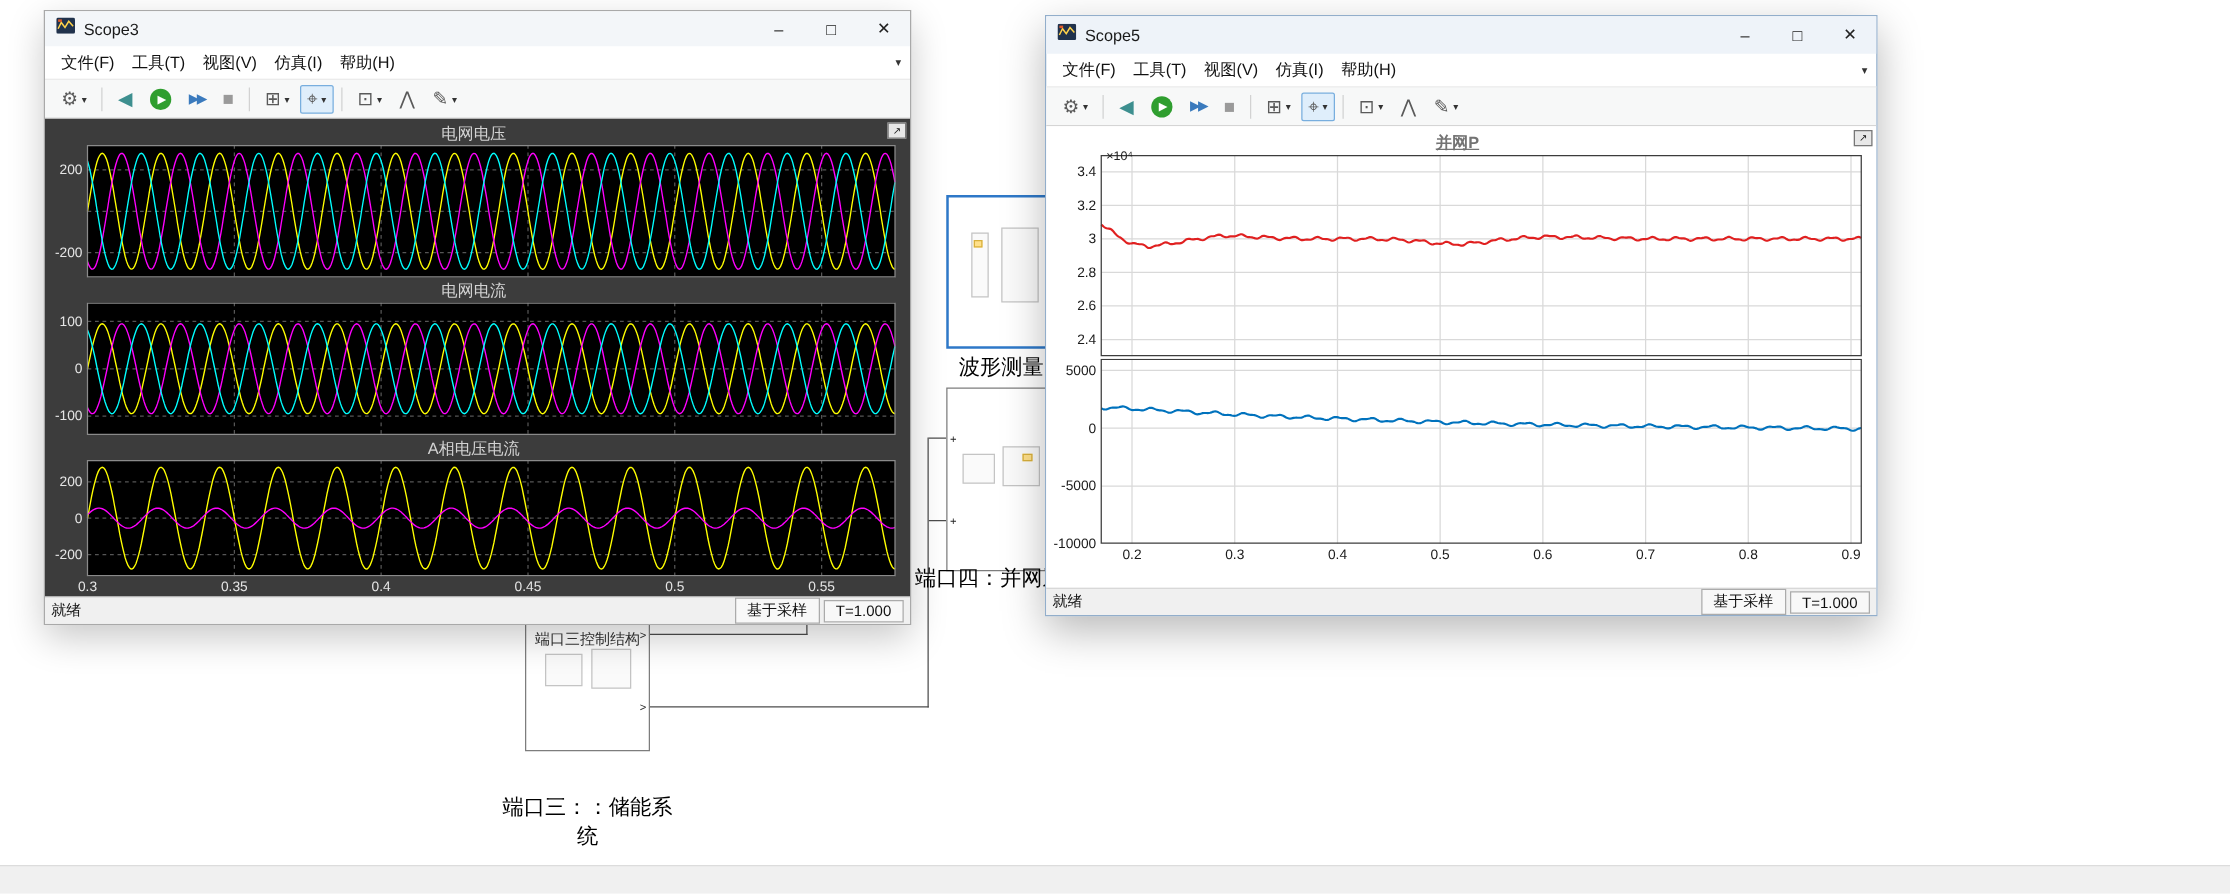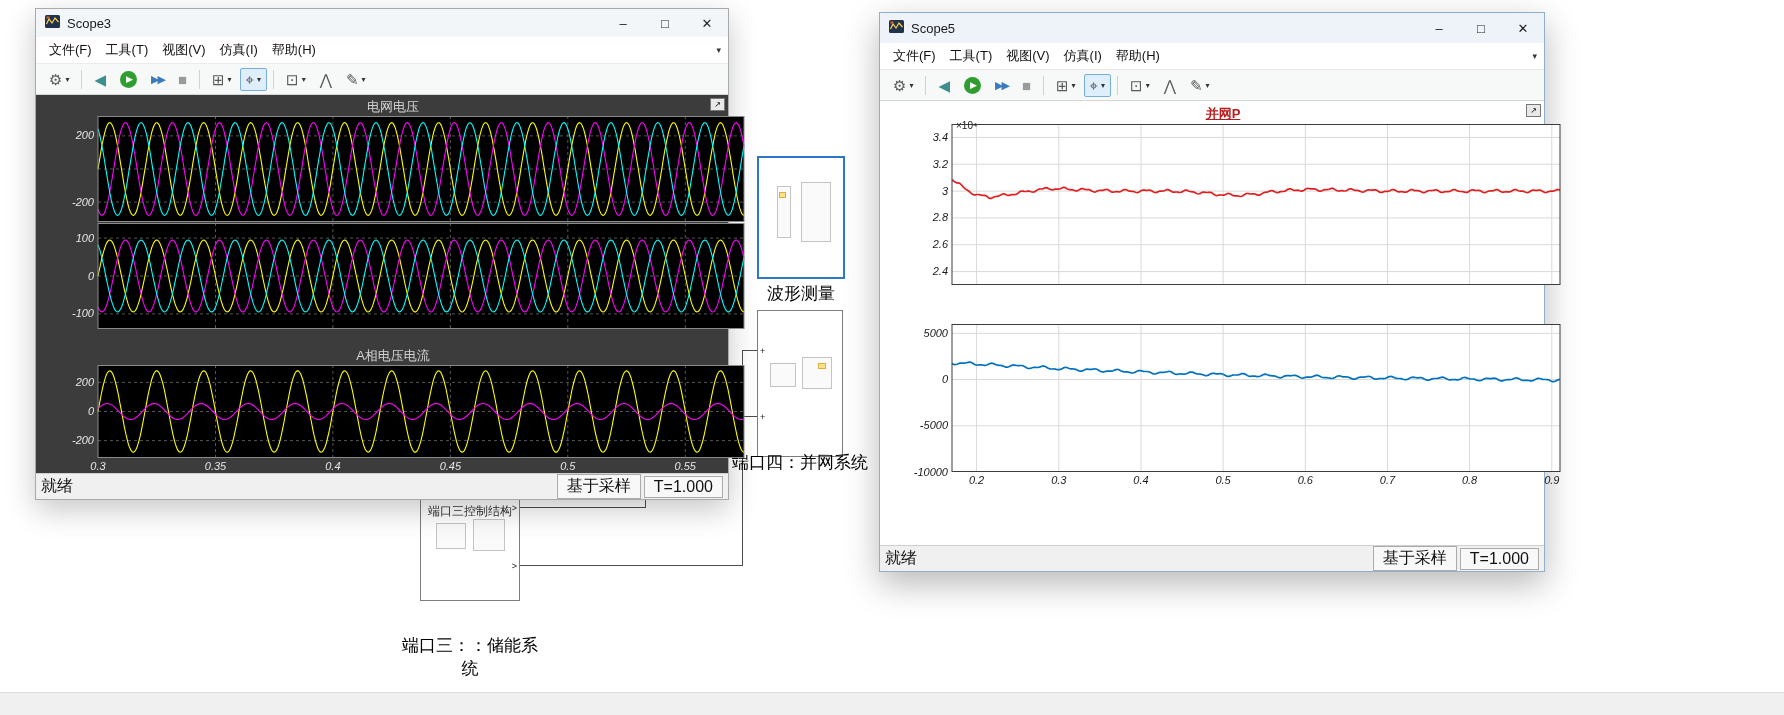--- a/index.html
+++ b/index.html
@@ -16,21 +16,21 @@
   .deco { position:absolute; border:1px solid #c4c4c4; background:#fafafa; }
   .deco.y { background:#ffe08a; border-color:#d8b03c; }
   .port-mark { position:absolute; font-size:9px; color:#222; line-height:8px; }
   #bottom-strip { position:absolute; left:0; top:692px; width:1784px; height:23px;
                   background:#f0f0f0; border-top:1px solid #dcdcdc; }
 
   
   .window { position:absolute; display:flex; flex-direction:column; background:#fff; }
   #scope3 { left:35px; top:8px; width:694px; height:492px; border:1px solid #a9a9a9;
             box-shadow:0 10px 28px rgba(0,0,0,.22); z-index:5; }
-  #scope5 { left:879px; top:12px; width:666px; height:560px; border:1px solid #92aecb;
+  #scope5 { left:836px; top:12px; width:666px; height:481px; border:1px solid #92aecb;
             box-shadow:0 12px 32px rgba(0,0,0,.28); z-index:6; }
 
   .titlebar { flex:0 0 28px; display:flex; align-items:center; gap:7px; padding-left:9px; background:#f3f6f9; }
   #scope5 .titlebar { flex-basis:30px; background:#eef3f9; }
   .win-title { font-size:13px; color:#1a1a1a; }
   .win-controls { margin-left:auto; align-self:stretch; display:flex; }
   .win-btn { width:42px; display:flex; align-items:center; justify-content:center; font-size:13px; color:#222; }
 
   .menubar { flex:0 0 26px; display:flex; align-items:center; padding:0 6px; font-size:13px; color:#111; position:relative; }
   .menu-item { padding:3px 7px; }
@@ -45,31 +45,31 @@
   .tb-item.active { background:#dfeefb; border-color:#78aede; }
   .tb-item.run .glyph { width:17px; height:17px; background:#2f9e2f; color:#fff; border-radius:50%;
                         font-size:9px; display:flex; align-items:center; justify-content:center; padding-left:2px; }
   .caret { font-size:8px; color:#333; margin-left:3px; }
   .tb-sep { width:1px; height:19px; background:#d2d2d2; margin:0 5px; }
 
   .scope-canvas { flex:1 1 auto; position:relative; display:flex; flex-direction:column;
                   padding:3px 10px 1px 4px; min-height:0; }
   .scope-canvas.dark { background:#3c3c3c; }
   .scope-canvas.light { background:#ffffff; }
-  .subplot { flex:1 1 0; display:flex; flex-direction:column; position:relative; min-height:0;margin-left:28px; }
+  .subplot { flex:1 1 0; display:flex; flex-direction:column; position:relative; min-height:0; }
   .sp-title { flex:0 0 18px; text-align:center; font-size:13px; line-height:18px; }
   .dark .sp-title { color:#d2d2d2; }
-  .light .sp-title { color:#b91c1c; font-weight:700; flex-basis:20px; line-height:20px;text-decoration:underline; }
-  .sp-plot { flex:1 1 auto; min-height:0;font-style:italic; }
+  .light .sp-title { color:#737373; font-weight:700; flex-basis:20px; line-height:20px;text-decoration:underline; }
+  .sp-plot { flex:1 1 auto; min-height:0; }
   .exp-label { position:absolute; left:44px; top:16px; font-size:10px; color:#222; }
   .axes-btn { position:absolute; top:3px; right:3px; width:15px; height:13px; background:#e8e8e8;
               border:1px solid #777; color:#111; font-size:8px; line-height:11px; text-align:center; z-index:2; }
 
   .statusbar { flex:0 0 22px; display:flex; align-items:center; background:#f0f0f0;
-               border-top:1px solid #cfcfcf; font-size:16px; color:#111; padding:0 5px; gap:3px; }
+               border-top:1px solid #cfcfcf; font-size:12px; color:#111; padding:0 5px; gap:3px; }
   .statusbar .spacer { flex:1; }
   .status-box { border:1px solid #ababab; background:#f8f8f8; padding:1px 9px; }
 </style>
 </head>
 <body>
 
 <div id="model-layer">
   <div class="wire" style="left:645px; top:470px; width:1px; height:38px;"></div>
   <div class="wire" style="left:520px; top:507px; width:126px; height:1px;"></div>
   <div class="wire" style="left:742px; top:350px; width:1px; height:216px;"></div>
@@ -182,20 +182,21 @@
             <line x1="30" y1="86.1" x2="676" y2="86.1" stroke="#565656" stroke-width="1" stroke-dasharray="3 3"></line>
             <path d="M30.0 53.0L31.1 46.3L32.2 39.8L33.2 33.6L34.3 27.7L35.4 22.4L36.5 17.7L37.5 13.8L38.6 10.6L39.7 8.4L40.8 7.0L41.8 6.6L42.9 7.2L44.0 8.7L45.1 11.1L46.2 14.4L47.2 18.5L48.3 23.3L49.4 28.8L50.5 34.7L51.5 41.0L52.6 47.5L53.7 54.2L54.8 60.9L55.8 67.3L56.9 73.5L58.0 79.3L59.1 84.5L60.1 89.0L61.2 92.9L62.3 95.8L63.4 97.9L64.5 99.1L65.5 99.3L66.6 98.6L67.7 96.9L68.8 94.3L69.8 90.9L70.9 86.6L72.0 81.7L73.1 76.2L74.1 70.2L75.2 63.8L76.3 57.2L77.4 50.6L78.5 44.0L79.5 37.5L80.6 31.4L81.7 25.7L82.8 20.6L83.8 16.2L84.9 12.5L86.0 9.7L87.1 7.8L88.1 6.8L89.2 6.7L90.3 7.6L91.4 9.5L92.4 12.2L93.5 15.8L94.6 20.2L95.7 25.3L96.8 30.9L97.8 36.9L98.9 43.4L100.0 50.0L101.1 56.6L102.1 63.2L103.2 69.6L104.3 75.7L105.4 81.2L106.4 86.2L107.5 90.5L108.6 94.0L109.7 96.7L110.7 98.5L111.8 99.3L112.9 99.2L114.0 98.1L115.1 96.1L116.1 93.2L117.2 89.4L118.3 84.9L119.4 79.8L120.4 74.1L121.5 67.9L122.6 61.5L123.7 54.8L124.7 48.2L125.8 41.6L126.9 35.3L128.0 29.3L129.1 23.8L130.1 18.9L131.2 14.8L132.3 11.4L133.4 8.9L134.4 7.3L135.5 6.6L136.6 6.9L137.7 8.2L138.7 10.4L139.8 13.5L140.9 17.3L142.0 22.0L143.0 27.2L144.1 33.0L145.2 39.2L146.3 45.7L147.4 52.4L148.4 59.1L149.5 65.6L150.6 71.9L151.7 77.7L152.7 83.1L153.8 87.9L154.9 91.9L156.0 95.1L157.0 97.5L158.1 98.9L159.2 99.4L160.3 98.9L161.4 97.5L162.4 95.1L163.5 91.9L164.6 87.9L165.7 83.1L166.7 77.7L167.8 71.9L168.9 65.6L170.0 59.1L171.0 52.4L172.1 45.7L173.2 39.2L174.3 33.0L175.3 27.2L176.4 22.0L177.5 17.3L178.6 13.5L179.7 10.4L180.7 8.2L181.8 6.9L182.9 6.6L184.0 7.3L185.0 8.9L186.1 11.4L187.2 14.8L188.3 18.9L189.3 23.8L190.4 29.3L191.5 35.3L192.6 41.6L193.7 48.2L194.7 54.8L195.8 61.5L196.9 67.9L198.0 74.1L199.0 79.8L200.1 84.9L201.2 89.4L202.3 93.2L203.3 96.1L204.4 98.1L205.5 99.2L206.6 99.3L207.7 98.5L208.7 96.7L209.8 94.0L210.9 90.5L212.0 86.2L213.0 81.2L214.1 75.7L215.2 69.6L216.3 63.2L217.3 56.6L218.4 50.0L219.5 43.4L220.6 36.9L221.6 30.9L222.7 25.3L223.8 20.2L224.9 15.8L226.0 12.2L227.0 9.5L228.1 7.6L229.2 6.7L230.3 6.8L231.3 7.8L232.4 9.7L233.5 12.5L234.6 16.2L235.6 20.6L236.7 25.7L237.8 31.4L238.9 37.5L239.9 44.0L241.0 50.6L242.1 57.2L243.2 63.8L244.3 70.2L245.3 76.2L246.4 81.7L247.5 86.6L248.6 90.9L249.6 94.3L250.7 96.9L251.8 98.6L252.9 99.3L253.9 99.1L255.0 97.9L256.1 95.8L257.2 92.9L258.3 89.0L259.3 84.5L260.4 79.3L261.5 73.5L262.6 67.3L263.6 60.9L264.7 54.2L265.8 47.5L266.9 41.0L267.9 34.7L269.0 28.8L270.1 23.3L271.2 18.5L272.3 14.4L273.3 11.1L274.4 8.7L275.5 7.2L276.6 6.6L277.6 7.0L278.7 8.4L279.8 10.6L280.9 13.8L281.9 17.7L283.0 22.4L284.1 27.7L285.2 33.6L286.2 39.8L287.3 46.3L288.4 53.0L289.5 59.7L290.6 66.2L291.6 72.4L292.7 78.3L293.8 83.6L294.9 88.3L295.9 92.2L297.0 95.4L298.1 97.6L299.2 99.0L300.2 99.4L301.3 98.8L302.4 97.3L303.5 94.9L304.6 91.6L305.6 87.5L306.7 82.7L307.8 77.2L308.9 71.3L309.9 65.0L311.0 58.5L312.1 51.8L313.2 45.1L314.2 38.7L315.3 32.5L316.4 26.7L317.5 21.5L318.5 17.0L319.6 13.1L320.7 10.2L321.8 8.1L322.9 6.9L323.9 6.7L325.0 7.4L326.1 9.1L327.2 11.7L328.2 15.1L329.3 19.4L330.4 24.3L331.5 29.8L332.5 35.8L333.6 42.2L334.7 48.8L335.8 55.4L336.8 62.0L337.9 68.5L339.0 74.6L340.1 80.3L341.2 85.4L342.2 89.8L343.3 93.5L344.4 96.3L345.5 98.2L346.5 99.2L347.6 99.3L348.7 98.4L349.8 96.5L350.8 93.8L351.9 90.2L353.0 85.8L354.1 80.7L355.2 75.1L356.2 69.1L357.3 62.6L358.4 56.0L359.5 49.4L360.5 42.8L361.6 36.4L362.7 30.3L363.8 24.8L364.8 19.8L365.9 15.5L367.0 12.0L368.1 9.3L369.2 7.5L370.2 6.7L371.3 6.8L372.4 7.9L373.5 9.9L374.5 12.8L375.6 16.6L376.7 21.1L377.8 26.2L378.8 31.9L379.9 38.1L381.0 44.5L382.1 51.2L383.1 57.8L384.2 64.4L385.3 70.7L386.4 76.7L387.5 82.2L388.5 87.1L389.6 91.2L390.7 94.6L391.8 97.1L392.8 98.7L393.9 99.4L395.0 99.1L396.1 97.8L397.1 95.6L398.2 92.5L399.3 88.7L400.4 84.0L401.5 78.8L402.5 73.0L403.6 66.8L404.7 60.3L405.8 53.6L406.8 46.9L407.9 40.4L409.0 34.1L410.1 28.3L411.1 22.9L412.2 18.1L413.3 14.1L414.4 10.9L415.4 8.5L416.5 7.1L417.6 6.6L418.7 7.1L419.8 8.5L420.8 10.9L421.9 14.1L423.0 18.1L424.1 22.9L425.1 28.3L426.2 34.1L427.3 40.4L428.4 46.9L429.4 53.6L430.5 60.3L431.6 66.8L432.7 73.0L433.7 78.8L434.8 84.0L435.9 88.7L437.0 92.5L438.1 95.6L439.1 97.8L440.2 99.1L441.3 99.4L442.4 98.7L443.4 97.1L444.5 94.6L445.6 91.2L446.7 87.1L447.7 82.2L448.8 76.7L449.9 70.7L451.0 64.4L452.1 57.8L453.1 51.2L454.2 44.5L455.3 38.1L456.4 31.9L457.4 26.2L458.5 21.1L459.6 16.6L460.7 12.8L461.7 9.9L462.8 7.9L463.9 6.8L465.0 6.7L466.1 7.5L467.1 9.3L468.2 12.0L469.3 15.5L470.4 19.8L471.4 24.8L472.5 30.3L473.6 36.4L474.7 42.8L475.7 49.4L476.8 56.0L477.9 62.6L479.0 69.1L480.0 75.1L481.1 80.7L482.2 85.8L483.3 90.2L484.4 93.8L485.4 96.5L486.5 98.4L487.6 99.3L488.7 99.2L489.7 98.2L490.8 96.3L491.9 93.5L493.0 89.8L494.0 85.4L495.1 80.3L496.2 74.6L497.3 68.5L498.3 62.0L499.4 55.4L500.5 48.8L501.6 42.2L502.7 35.8L503.7 29.8L504.8 24.3L505.9 19.4L507.0 15.1L508.0 11.7L509.1 9.1L510.2 7.4L511.3 6.7L512.3 6.9L513.4 8.1L514.5 10.2L515.6 13.1L516.7 17.0L517.7 21.5L518.8 26.7L519.9 32.5L521.0 38.7L522.0 45.1L523.1 51.8L524.2 58.5L525.3 65.0L526.3 71.3L527.4 77.2L528.5 82.7L529.6 87.5L530.6 91.6L531.7 94.9L532.8 97.3L533.9 98.8L535.0 99.4L536.0 99.0L537.1 97.6L538.2 95.4L539.3 92.2L540.3 88.3L541.4 83.6L542.5 78.3L543.6 72.4L544.6 66.2L545.7 59.7L546.8 53.0L547.9 46.3L549.0 39.8L550.0 33.6L551.1 27.7L552.2 22.4L553.3 17.7L554.3 13.8L555.4 10.6L556.5 8.4L557.6 7.0L558.6 6.6L559.7 7.2L560.8 8.7L561.9 11.1L563.0 14.4L564.0 18.5L565.1 23.3L566.2 28.8L567.3 34.7L568.3 41.0L569.4 47.5L570.5 54.2L571.6 60.9L572.6 67.3L573.7 73.5L574.8 79.3L575.9 84.5L576.9 89.0L578.0 92.9L579.1 95.8L580.2 97.9L581.3 99.1L582.3 99.3L583.4 98.6L584.5 96.9L585.6 94.3L586.6 90.9L587.7 86.6L588.8 81.7L589.9 76.2L590.9 70.2L592.0 63.8L593.1 57.2L594.2 50.6L595.2 44.0L596.3 37.5L597.4 31.4L598.5 25.7L599.6 20.6L600.6 16.2L601.7 12.5L602.8 9.7L603.9 7.8L604.9 6.8L606.0 6.7L607.1 7.6L608.2 9.5L609.2 12.2L610.3 15.8L611.4 20.2L612.5 25.3L613.6 30.9L614.6 36.9L615.7 43.4L616.8 50.0L617.9 56.6L618.9 63.2L620.0 69.6L621.1 75.7L622.2 81.2L623.2 86.2L624.3 90.5L625.4 94.0L626.5 96.7L627.5 98.5L628.6 99.3L629.7 99.2L630.8 98.1L631.9 96.1L632.9 93.2L634.0 89.4L635.1 84.9L636.2 79.8L637.2 74.1L638.3 67.9L639.4 61.5L640.5 54.8L641.5 48.2L642.6 41.6L643.7 35.3L644.8 29.3L645.9 23.8L646.9 18.9L648.0 14.8L649.1 11.4L650.2 8.9L651.2 7.3L652.3 6.6L653.4 6.9L654.5 8.2L655.5 10.4L656.6 13.5L657.7 17.3L658.8 22.0L659.9 27.2L660.9 33.0L662.0 39.2L663.1 45.7L664.2 52.4L665.2 59.1L666.3 65.6L667.4 71.9L668.5 77.7L669.5 83.1L670.6 87.9L671.7 91.9L672.8 95.1L673.8 97.5L674.9 98.9L676.0 99.4" fill="none" stroke="#ffff00" stroke-width="1.1"></path>
             <path d="M30.0 93.2L31.1 96.1L32.2 98.1L33.2 99.2L34.3 99.3L35.4 98.5L36.5 96.7L37.5 94.0L38.6 90.5L39.7 86.2L40.8 81.2L41.8 75.7L42.9 69.6L44.0 63.2L45.1 56.6L46.2 50.0L47.2 43.4L48.3 36.9L49.4 30.9L50.5 25.3L51.5 20.2L52.6 15.8L53.7 12.2L54.8 9.5L55.8 7.6L56.9 6.7L58.0 6.8L59.1 7.8L60.1 9.7L61.2 12.5L62.3 16.2L63.4 20.6L64.5 25.7L65.5 31.4L66.6 37.5L67.7 44.0L68.8 50.6L69.8 57.2L70.9 63.8L72.0 70.2L73.1 76.2L74.1 81.7L75.2 86.6L76.3 90.9L77.4 94.3L78.5 96.9L79.5 98.6L80.6 99.3L81.7 99.1L82.8 97.9L83.8 95.8L84.9 92.9L86.0 89.0L87.1 84.5L88.1 79.3L89.2 73.5L90.3 67.3L91.4 60.9L92.4 54.2L93.5 47.5L94.6 41.0L95.7 34.7L96.8 28.8L97.8 23.3L98.9 18.5L100.0 14.4L101.1 11.1L102.1 8.7L103.2 7.2L104.3 6.6L105.4 7.0L106.4 8.4L107.5 10.6L108.6 13.8L109.7 17.7L110.7 22.4L111.8 27.7L112.9 33.6L114.0 39.8L115.1 46.3L116.1 53.0L117.2 59.7L118.3 66.2L119.4 72.4L120.4 78.3L121.5 83.6L122.6 88.3L123.7 92.2L124.7 95.4L125.8 97.6L126.9 99.0L128.0 99.4L129.1 98.8L130.1 97.3L131.2 94.9L132.3 91.6L133.4 87.5L134.4 82.7L135.5 77.2L136.6 71.3L137.7 65.0L138.7 58.5L139.8 51.8L140.9 45.1L142.0 38.7L143.0 32.5L144.1 26.7L145.2 21.5L146.3 17.0L147.4 13.1L148.4 10.2L149.5 8.1L150.6 6.9L151.7 6.7L152.7 7.4L153.8 9.1L154.9 11.7L156.0 15.1L157.0 19.4L158.1 24.3L159.2 29.8L160.3 35.8L161.4 42.2L162.4 48.8L163.5 55.4L164.6 62.0L165.7 68.5L166.7 74.6L167.8 80.3L168.9 85.4L170.0 89.8L171.0 93.5L172.1 96.3L173.2 98.2L174.3 99.2L175.3 99.3L176.4 98.4L177.5 96.5L178.6 93.8L179.7 90.2L180.7 85.8L181.8 80.7L182.9 75.1L184.0 69.1L185.0 62.6L186.1 56.0L187.2 49.4L188.3 42.8L189.3 36.4L190.4 30.3L191.5 24.8L192.6 19.8L193.7 15.5L194.7 12.0L195.8 9.3L196.9 7.5L198.0 6.7L199.0 6.8L200.1 7.9L201.2 9.9L202.3 12.8L203.3 16.6L204.4 21.1L205.5 26.2L206.6 31.9L207.7 38.1L208.7 44.5L209.8 51.2L210.9 57.8L212.0 64.4L213.0 70.7L214.1 76.7L215.2 82.2L216.3 87.1L217.3 91.2L218.4 94.6L219.5 97.1L220.6 98.7L221.6 99.4L222.7 99.1L223.8 97.8L224.9 95.6L226.0 92.5L227.0 88.7L228.1 84.0L229.2 78.8L230.3 73.0L231.3 66.8L232.4 60.3L233.5 53.6L234.6 46.9L235.6 40.4L236.7 34.1L237.8 28.3L238.9 22.9L239.9 18.1L241.0 14.1L242.1 10.9L243.2 8.5L244.3 7.1L245.3 6.6L246.4 7.1L247.5 8.5L248.6 10.9L249.6 14.1L250.7 18.1L251.8 22.9L252.9 28.3L253.9 34.1L255.0 40.4L256.1 46.9L257.2 53.6L258.3 60.3L259.3 66.8L260.4 73.0L261.5 78.8L262.6 84.0L263.6 88.7L264.7 92.5L265.8 95.6L266.9 97.8L267.9 99.1L269.0 99.4L270.1 98.7L271.2 97.1L272.3 94.6L273.3 91.2L274.4 87.1L275.5 82.2L276.6 76.7L277.6 70.7L278.7 64.4L279.8 57.8L280.9 51.2L281.9 44.5L283.0 38.1L284.1 31.9L285.2 26.2L286.2 21.1L287.3 16.6L288.4 12.8L289.5 9.9L290.6 7.9L291.6 6.8L292.7 6.7L293.8 7.5L294.9 9.3L295.9 12.0L297.0 15.5L298.1 19.8L299.2 24.8L300.2 30.3L301.3 36.4L302.4 42.8L303.5 49.4L304.6 56.0L305.6 62.6L306.7 69.1L307.8 75.1L308.9 80.7L309.9 85.8L311.0 90.2L312.1 93.8L313.2 96.5L314.2 98.4L315.3 99.3L316.4 99.2L317.5 98.2L318.5 96.3L319.6 93.5L320.7 89.8L321.8 85.4L322.9 80.3L323.9 74.6L325.0 68.5L326.1 62.0L327.2 55.4L328.2 48.8L329.3 42.2L330.4 35.8L331.5 29.8L332.5 24.3L333.6 19.4L334.7 15.1L335.8 11.7L336.8 9.1L337.9 7.4L339.0 6.7L340.1 6.9L341.2 8.1L342.2 10.2L343.3 13.1L344.4 17.0L345.5 21.5L346.5 26.7L347.6 32.5L348.7 38.7L349.8 45.1L350.8 51.8L351.9 58.5L353.0 65.0L354.1 71.3L355.2 77.2L356.2 82.7L357.3 87.5L358.4 91.6L359.5 94.9L360.5 97.3L361.6 98.8L362.7 99.4L363.8 99.0L364.8 97.6L365.9 95.4L367.0 92.2L368.1 88.3L369.2 83.6L370.2 78.3L371.3 72.4L372.4 66.2L373.5 59.7L374.5 53.0L375.6 46.3L376.7 39.8L377.8 33.6L378.8 27.7L379.9 22.4L381.0 17.7L382.1 13.8L383.1 10.6L384.2 8.4L385.3 7.0L386.4 6.6L387.5 7.2L388.5 8.7L389.6 11.1L390.7 14.4L391.8 18.5L392.8 23.3L393.9 28.8L395.0 34.7L396.1 41.0L397.1 47.5L398.2 54.2L399.3 60.9L400.4 67.3L401.5 73.5L402.5 79.3L403.6 84.5L404.7 89.0L405.8 92.9L406.8 95.8L407.9 97.9L409.0 99.1L410.1 99.3L411.1 98.6L412.2 96.9L413.3 94.3L414.4 90.9L415.4 86.6L416.5 81.7L417.6 76.2L418.7 70.2L419.8 63.8L420.8 57.2L421.9 50.6L423.0 44.0L424.1 37.5L425.1 31.4L426.2 25.7L427.3 20.6L428.4 16.2L429.4 12.5L430.5 9.7L431.6 7.8L432.7 6.8L433.7 6.7L434.8 7.6L435.9 9.5L437.0 12.2L438.1 15.8L439.1 20.2L440.2 25.3L441.3 30.9L442.4 36.9L443.4 43.4L444.5 50.0L445.6 56.6L446.7 63.2L447.7 69.6L448.8 75.7L449.9 81.2L451.0 86.2L452.1 90.5L453.1 94.0L454.2 96.7L455.3 98.5L456.4 99.3L457.4 99.2L458.5 98.1L459.6 96.1L460.7 93.2L461.7 89.4L462.8 84.9L463.9 79.8L465.0 74.1L466.1 67.9L467.1 61.5L468.2 54.8L469.3 48.2L470.4 41.6L471.4 35.3L472.5 29.3L473.6 23.8L474.7 18.9L475.7 14.8L476.8 11.4L477.9 8.9L479.0 7.3L480.0 6.6L481.1 6.9L482.2 8.2L483.3 10.4L484.4 13.5L485.4 17.3L486.5 22.0L487.6 27.2L488.7 33.0L489.7 39.2L490.8 45.7L491.9 52.4L493.0 59.1L494.0 65.6L495.1 71.9L496.2 77.7L497.3 83.1L498.3 87.9L499.4 91.9L500.5 95.1L501.6 97.5L502.7 98.9L503.7 99.4L504.8 98.9L505.9 97.5L507.0 95.1L508.0 91.9L509.1 87.9L510.2 83.1L511.3 77.7L512.3 71.9L513.4 65.6L514.5 59.1L515.6 52.4L516.7 45.7L517.7 39.2L518.8 33.0L519.9 27.2L521.0 22.0L522.0 17.3L523.1 13.5L524.2 10.4L525.3 8.2L526.3 6.9L527.4 6.6L528.5 7.3L529.6 8.9L530.6 11.4L531.7 14.8L532.8 18.9L533.9 23.8L535.0 29.3L536.0 35.3L537.1 41.6L538.2 48.2L539.3 54.8L540.3 61.5L541.4 67.9L542.5 74.1L543.6 79.8L544.6 84.9L545.7 89.4L546.8 93.2L547.9 96.1L549.0 98.1L550.0 99.2L551.1 99.3L552.2 98.5L553.3 96.7L554.3 94.0L555.4 90.5L556.5 86.2L557.6 81.2L558.6 75.7L559.7 69.6L560.8 63.2L561.9 56.6L563.0 50.0L564.0 43.4L565.1 36.9L566.2 30.9L567.3 25.3L568.3 20.2L569.4 15.8L570.5 12.2L571.6 9.5L572.6 7.6L573.7 6.7L574.8 6.8L575.9 7.8L576.9 9.7L578.0 12.5L579.1 16.2L580.2 20.6L581.3 25.7L582.3 31.4L583.4 37.5L584.5 44.0L585.6 50.6L586.6 57.2L587.7 63.8L588.8 70.2L589.9 76.2L590.9 81.7L592.0 86.6L593.1 90.9L594.2 94.3L595.2 96.9L596.3 98.6L597.4 99.3L598.5 99.1L599.6 97.9L600.6 95.8L601.7 92.9L602.8 89.0L603.9 84.5L604.9 79.3L606.0 73.5L607.1 67.3L608.2 60.9L609.2 54.2L610.3 47.5L611.4 41.0L612.5 34.7L613.6 28.8L614.6 23.3L615.7 18.5L616.8 14.4L617.9 11.1L618.9 8.7L620.0 7.2L621.1 6.6L622.2 7.0L623.2 8.4L624.3 10.6L625.4 13.8L626.5 17.7L627.5 22.4L628.6 27.7L629.7 33.6L630.8 39.8L631.9 46.3L632.9 53.0L634.0 59.7L635.1 66.2L636.2 72.4L637.2 78.3L638.3 83.6L639.4 88.3L640.5 92.2L641.5 95.4L642.6 97.6L643.7 99.0L644.8 99.4L645.9 98.8L646.9 97.3L648.0 94.9L649.1 91.6L650.2 87.5L651.2 82.7L652.3 77.2L653.4 71.3L654.5 65.0L655.5 58.5L656.6 51.8L657.7 45.1L658.8 38.7L659.9 32.5L660.9 26.7L662.0 21.5L663.1 17.0L664.2 13.1L665.2 10.2L666.3 8.1L667.4 6.9L668.5 6.7L669.5 7.4L670.6 9.1L671.7 11.7L672.8 15.1L673.8 19.4L674.9 24.3L676.0 29.8" fill="none" stroke="#ff00ff" stroke-width="1.1"></path>
             <path d="M30.0 12.8L31.1 16.6L32.2 21.1L33.2 26.2L34.3 31.9L35.4 38.1L36.5 44.5L37.5 51.2L38.6 57.8L39.7 64.4L40.8 70.7L41.8 76.7L42.9 82.2L44.0 87.1L45.1 91.2L46.2 94.6L47.2 97.1L48.3 98.7L49.4 99.4L50.5 99.1L51.5 97.8L52.6 95.6L53.7 92.5L54.8 88.7L55.8 84.0L56.9 78.8L58.0 73.0L59.1 66.8L60.1 60.3L61.2 53.6L62.3 46.9L63.4 40.4L64.5 34.1L65.5 28.3L66.6 22.9L67.7 18.1L68.8 14.1L69.8 10.9L70.9 8.5L72.0 7.1L73.1 6.6L74.1 7.1L75.2 8.5L76.3 10.9L77.4 14.1L78.5 18.1L79.5 22.9L80.6 28.3L81.7 34.1L82.8 40.4L83.8 46.9L84.9 53.6L86.0 60.3L87.1 66.8L88.1 73.0L89.2 78.8L90.3 84.0L91.4 88.7L92.4 92.5L93.5 95.6L94.6 97.8L95.7 99.1L96.8 99.4L97.8 98.7L98.9 97.1L100.0 94.6L101.1 91.2L102.1 87.1L103.2 82.2L104.3 76.7L105.4 70.7L106.4 64.4L107.5 57.8L108.6 51.2L109.7 44.5L110.7 38.1L111.8 31.9L112.9 26.2L114.0 21.1L115.1 16.6L116.1 12.8L117.2 9.9L118.3 7.9L119.4 6.8L120.4 6.7L121.5 7.5L122.6 9.3L123.7 12.0L124.7 15.5L125.8 19.8L126.9 24.8L128.0 30.3L129.1 36.4L130.1 42.8L131.2 49.4L132.3 56.0L133.4 62.6L134.4 69.1L135.5 75.1L136.6 80.7L137.7 85.8L138.7 90.2L139.8 93.8L140.9 96.5L142.0 98.4L143.0 99.3L144.1 99.2L145.2 98.2L146.3 96.3L147.4 93.5L148.4 89.8L149.5 85.4L150.6 80.3L151.7 74.6L152.7 68.5L153.8 62.0L154.9 55.4L156.0 48.8L157.0 42.2L158.1 35.8L159.2 29.8L160.3 24.3L161.4 19.4L162.4 15.1L163.5 11.7L164.6 9.1L165.7 7.4L166.7 6.7L167.8 6.9L168.9 8.1L170.0 10.2L171.0 13.1L172.1 17.0L173.2 21.5L174.3 26.7L175.3 32.5L176.4 38.7L177.5 45.1L178.6 51.8L179.7 58.5L180.7 65.0L181.8 71.3L182.9 77.2L184.0 82.7L185.0 87.5L186.1 91.6L187.2 94.9L188.3 97.3L189.3 98.8L190.4 99.4L191.5 99.0L192.6 97.6L193.7 95.4L194.7 92.2L195.8 88.3L196.9 83.6L198.0 78.3L199.0 72.4L200.1 66.2L201.2 59.7L202.3 53.0L203.3 46.3L204.4 39.8L205.5 33.6L206.6 27.7L207.7 22.4L208.7 17.7L209.8 13.8L210.9 10.6L212.0 8.4L213.0 7.0L214.1 6.6L215.2 7.2L216.3 8.7L217.3 11.1L218.4 14.4L219.5 18.5L220.6 23.3L221.6 28.8L222.7 34.7L223.8 41.0L224.9 47.5L226.0 54.2L227.0 60.9L228.1 67.3L229.2 73.5L230.3 79.3L231.3 84.5L232.4 89.0L233.5 92.9L234.6 95.8L235.6 97.9L236.7 99.1L237.8 99.3L238.9 98.6L239.9 96.9L241.0 94.3L242.1 90.9L243.2 86.6L244.3 81.7L245.3 76.2L246.4 70.2L247.5 63.8L248.6 57.2L249.6 50.6L250.7 44.0L251.8 37.5L252.9 31.4L253.9 25.7L255.0 20.6L256.1 16.2L257.2 12.5L258.3 9.7L259.3 7.8L260.4 6.8L261.5 6.7L262.6 7.6L263.6 9.5L264.7 12.2L265.8 15.8L266.9 20.2L267.9 25.3L269.0 30.9L270.1 36.9L271.2 43.4L272.3 50.0L273.3 56.6L274.4 63.2L275.5 69.6L276.6 75.7L277.6 81.2L278.7 86.2L279.8 90.5L280.9 94.0L281.9 96.7L283.0 98.5L284.1 99.3L285.2 99.2L286.2 98.1L287.3 96.1L288.4 93.2L289.5 89.4L290.6 84.9L291.6 79.8L292.7 74.1L293.8 67.9L294.9 61.5L295.9 54.8L297.0 48.2L298.1 41.6L299.2 35.3L300.2 29.3L301.3 23.8L302.4 18.9L303.5 14.8L304.6 11.4L305.6 8.9L306.7 7.3L307.8 6.6L308.9 6.9L309.9 8.2L311.0 10.4L312.1 13.5L313.2 17.3L314.2 22.0L315.3 27.2L316.4 33.0L317.5 39.2L318.5 45.7L319.6 52.4L320.7 59.1L321.8 65.6L322.9 71.9L323.9 77.7L325.0 83.1L326.1 87.9L327.2 91.9L328.2 95.1L329.3 97.5L330.4 98.9L331.5 99.4L332.5 98.9L333.6 97.5L334.7 95.1L335.8 91.9L336.8 87.9L337.9 83.1L339.0 77.7L340.1 71.9L341.2 65.6L342.2 59.1L343.3 52.4L344.4 45.7L345.5 39.2L346.5 33.0L347.6 27.2L348.7 22.0L349.8 17.3L350.8 13.5L351.9 10.4L353.0 8.2L354.1 6.9L355.2 6.6L356.2 7.3L357.3 8.9L358.4 11.4L359.5 14.8L360.5 18.9L361.6 23.8L362.7 29.3L363.8 35.3L364.8 41.6L365.9 48.2L367.0 54.8L368.1 61.5L369.2 67.9L370.2 74.1L371.3 79.8L372.4 84.9L373.5 89.4L374.5 93.2L375.6 96.1L376.7 98.1L377.8 99.2L378.8 99.3L379.9 98.5L381.0 96.7L382.1 94.0L383.1 90.5L384.2 86.2L385.3 81.2L386.4 75.7L387.5 69.6L388.5 63.2L389.6 56.6L390.7 50.0L391.8 43.4L392.8 36.9L393.9 30.9L395.0 25.3L396.1 20.2L397.1 15.8L398.2 12.2L399.3 9.5L400.4 7.6L401.5 6.7L402.5 6.8L403.6 7.8L404.7 9.7L405.8 12.5L406.8 16.2L407.9 20.6L409.0 25.7L410.1 31.4L411.1 37.5L412.2 44.0L413.3 50.6L414.4 57.2L415.4 63.8L416.5 70.2L417.6 76.2L418.7 81.7L419.8 86.6L420.8 90.9L421.9 94.3L423.0 96.9L424.1 98.6L425.1 99.3L426.2 99.1L427.3 97.9L428.4 95.8L429.4 92.9L430.5 89.0L431.6 84.5L432.7 79.3L433.7 73.5L434.8 67.3L435.9 60.9L437.0 54.2L438.1 47.5L439.1 41.0L440.2 34.7L441.3 28.8L442.4 23.3L443.4 18.5L444.5 14.4L445.6 11.1L446.7 8.7L447.7 7.2L448.8 6.6L449.9 7.0L451.0 8.4L452.1 10.6L453.1 13.8L454.2 17.7L455.3 22.4L456.4 27.7L457.4 33.6L458.5 39.8L459.6 46.3L460.7 53.0L461.7 59.7L462.8 66.2L463.9 72.4L465.0 78.3L466.1 83.6L467.1 88.3L468.2 92.2L469.3 95.4L470.4 97.6L471.4 99.0L472.5 99.4L473.6 98.8L474.7 97.3L475.7 94.9L476.8 91.6L477.9 87.5L479.0 82.7L480.0 77.2L481.1 71.3L482.2 65.0L483.3 58.5L484.4 51.8L485.4 45.1L486.5 38.7L487.6 32.5L488.7 26.7L489.7 21.5L490.8 17.0L491.9 13.1L493.0 10.2L494.0 8.1L495.1 6.9L496.2 6.7L497.3 7.4L498.3 9.1L499.4 11.7L500.5 15.1L501.6 19.4L502.7 24.3L503.7 29.8L504.8 35.8L505.9 42.2L507.0 48.8L508.0 55.4L509.1 62.0L510.2 68.5L511.3 74.6L512.3 80.3L513.4 85.4L514.5 89.8L515.6 93.5L516.7 96.3L517.7 98.2L518.8 99.2L519.9 99.3L521.0 98.4L522.0 96.5L523.1 93.8L524.2 90.2L525.3 85.8L526.3 80.7L527.4 75.1L528.5 69.1L529.6 62.6L530.6 56.0L531.7 49.4L532.8 42.8L533.9 36.4L535.0 30.3L536.0 24.8L537.1 19.8L538.2 15.5L539.3 12.0L540.3 9.3L541.4 7.5L542.5 6.7L543.6 6.8L544.6 7.9L545.7 9.9L546.8 12.8L547.9 16.6L549.0 21.1L550.0 26.2L551.1 31.9L552.2 38.1L553.3 44.5L554.3 51.2L555.4 57.8L556.5 64.4L557.6 70.7L558.6 76.7L559.7 82.2L560.8 87.1L561.9 91.2L563.0 94.6L564.0 97.1L565.1 98.7L566.2 99.4L567.3 99.1L568.3 97.8L569.4 95.6L570.5 92.5L571.6 88.7L572.6 84.0L573.7 78.8L574.8 73.0L575.9 66.8L576.9 60.3L578.0 53.6L579.1 46.9L580.2 40.4L581.3 34.1L582.3 28.3L583.4 22.9L584.5 18.1L585.6 14.1L586.6 10.9L587.7 8.5L588.8 7.1L589.9 6.6L590.9 7.1L592.0 8.5L593.1 10.9L594.2 14.1L595.2 18.1L596.3 22.9L597.4 28.3L598.5 34.1L599.6 40.4L600.6 46.9L601.7 53.6L602.8 60.3L603.9 66.8L604.9 73.0L606.0 78.8L607.1 84.0L608.2 88.7L609.2 92.5L610.3 95.6L611.4 97.8L612.5 99.1L613.6 99.4L614.6 98.7L615.7 97.1L616.8 94.6L617.9 91.2L618.9 87.1L620.0 82.2L621.1 76.7L622.2 70.7L623.2 64.4L624.3 57.8L625.4 51.2L626.5 44.5L627.5 38.1L628.6 31.9L629.7 26.2L630.8 21.1L631.9 16.6L632.9 12.8L634.0 9.9L635.1 7.9L636.2 6.8L637.2 6.7L638.3 7.5L639.4 9.3L640.5 12.0L641.5 15.5L642.6 19.8L643.7 24.8L644.8 30.3L645.9 36.4L646.9 42.8L648.0 49.4L649.1 56.0L650.2 62.6L651.2 69.1L652.3 75.1L653.4 80.7L654.5 85.8L655.5 90.2L656.6 93.8L657.7 96.5L658.8 98.4L659.9 99.3L660.9 99.2L662.0 98.2L663.1 96.3L664.2 93.5L665.2 89.8L666.3 85.4L667.4 80.3L668.5 74.6L669.5 68.5L670.6 62.0L671.7 55.4L672.8 48.8L673.8 42.2L674.9 35.8L676.0 29.8" fill="none" stroke="#00ffff" stroke-width="1.1"></path>
             <rect x="30" y="0.5" width="646" height="105" fill="none" stroke="#8a8a8a"></rect>
             <text x="26" y="23.4" text-anchor="end" font-size="11" fill="#e6e6e6">200</text>
             <text x="26" y="89.6" text-anchor="end" font-size="11" fill="#e6e6e6">-200</text>
           </svg></div>
     </div>
     <div class="subplot">
+      <div class="sp-title">电网电流</div>
       <div class="sp-plot"><svg width="678" height="108" xmlns="http://www.w3.org/2000/svg" font-family="Liberation Sans, DejaVu Sans, sans-serif">
             <rect x="30" y="0" width="646" height="106" fill="#000000"></rect>
             <line x1="147.5" y1="0" x2="147.5" y2="106" stroke="#565656" stroke-width="1" stroke-dasharray="3 3"></line>
             <line x1="264.9" y1="0" x2="264.9" y2="106" stroke="#565656" stroke-width="1" stroke-dasharray="3 3"></line>
             <line x1="382.4" y1="0" x2="382.4" y2="106" stroke="#565656" stroke-width="1" stroke-dasharray="3 3"></line>
             <line x1="499.8" y1="0" x2="499.8" y2="106" stroke="#565656" stroke-width="1" stroke-dasharray="3 3"></line>
             <line x1="617.3" y1="0" x2="617.3" y2="106" stroke="#565656" stroke-width="1" stroke-dasharray="3 3"></line>
             <line x1="30" y1="15.1" x2="676" y2="15.1" stroke="#565656" stroke-width="1" stroke-dasharray="3 3"></line>
             <line x1="30" y1="53.0" x2="676" y2="53.0" stroke="#565656" stroke-width="1" stroke-dasharray="3 3"></line>
             <line x1="30" y1="90.9" x2="676" y2="90.9" stroke="#565656" stroke-width="1" stroke-dasharray="3 3"></line>

